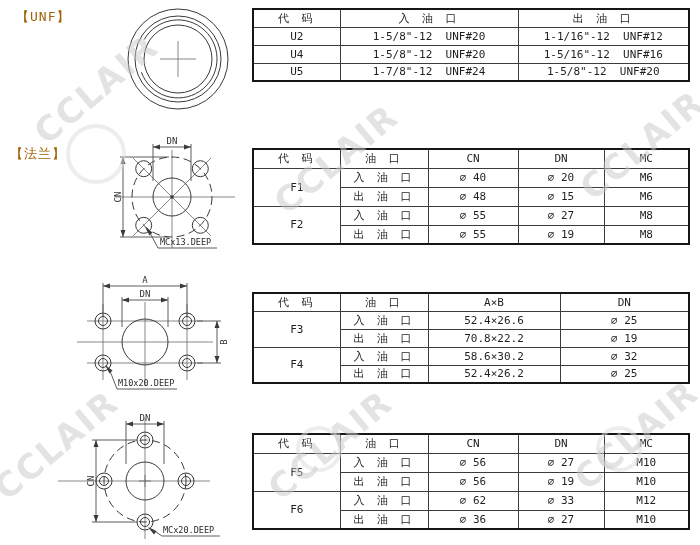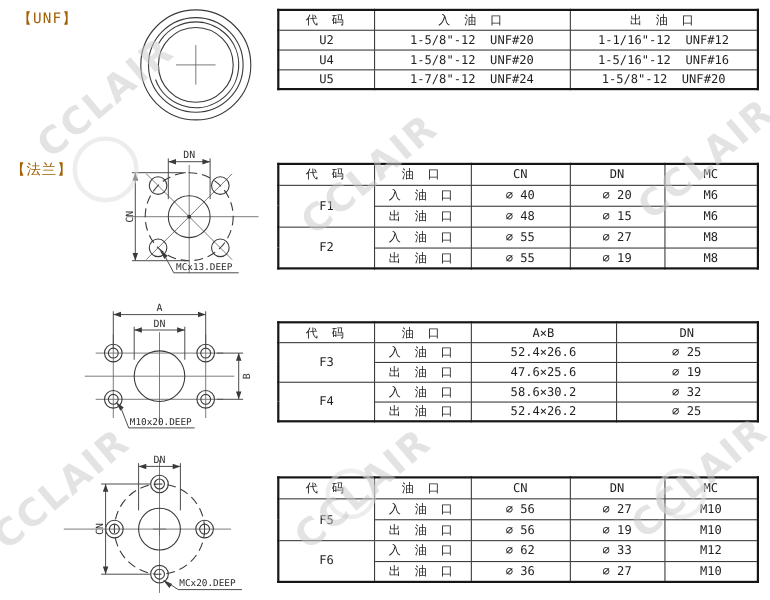--- a/index.html
+++ b/index.html
@@ -297,21 +297,21 @@
     <td>DN</td>
   </tr>
   <tr>
     <td rowspan="2">F3</td>
     <td class="cjk">入 油 口</td>
     <td>52.4×26.6</td>
     <td>∅ 25</td>
   </tr>
   <tr>
     <td class="cjk">出 油 口</td>
-    <td>47.6×25.6</td>
+    <td>70.8×22.2</td>
     <td>∅ 19</td>
   </tr>
   <tr>
     <td rowspan="2">F4</td>
     <td class="cjk">入 油 口</td>
     <td>58.6×30.2</td>
     <td>∅ 32</td>
   </tr>
   <tr>
     <td class="cjk">出 油 口</td>

